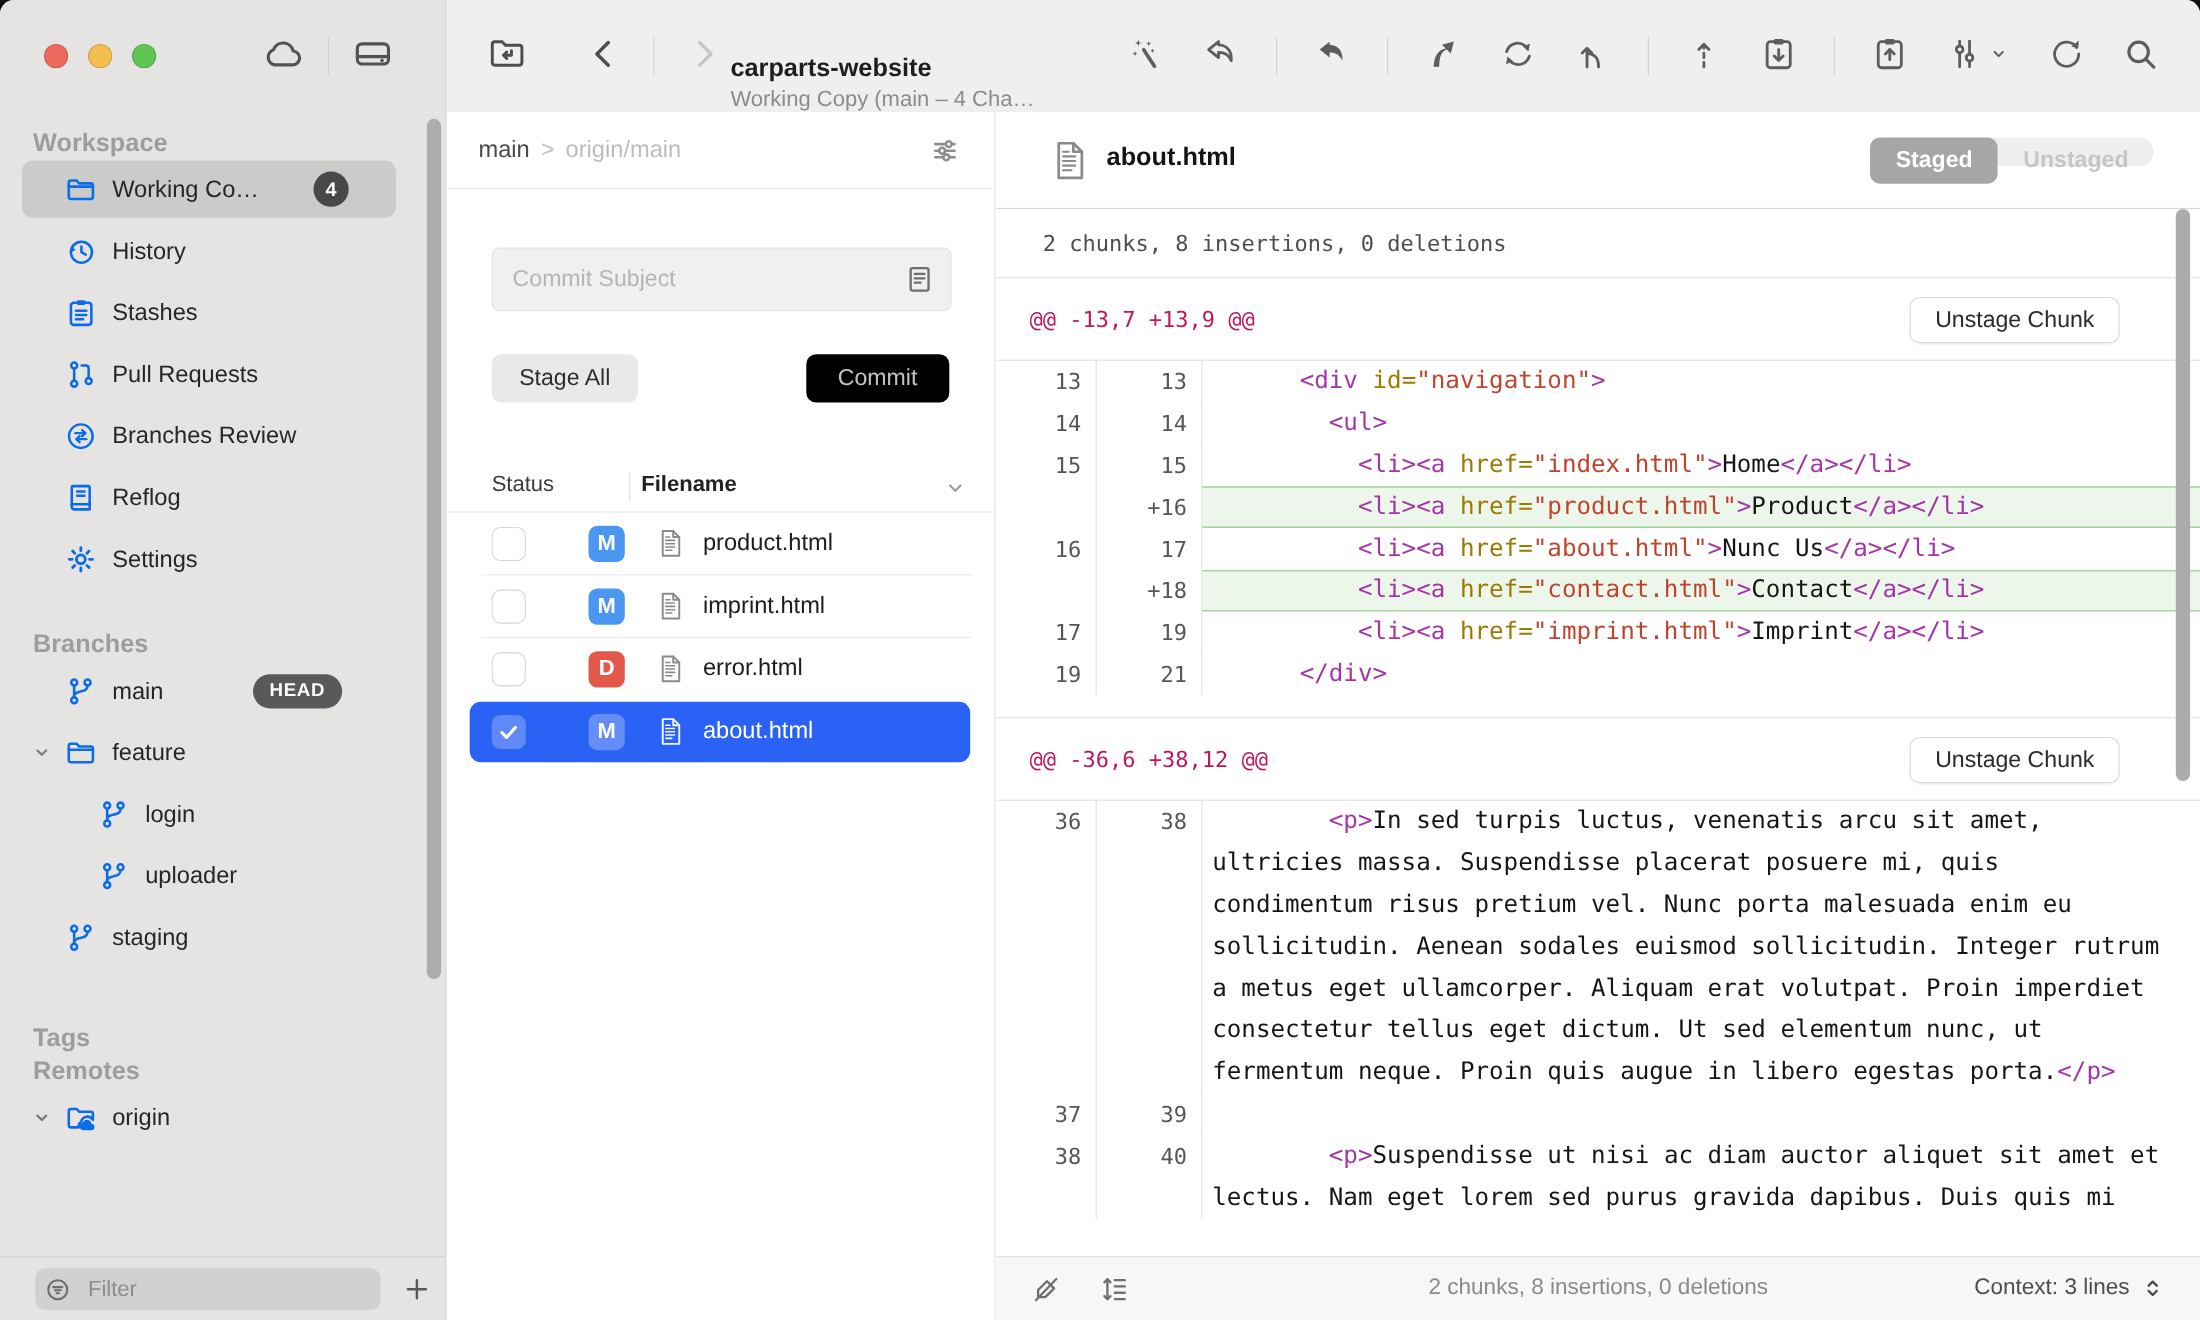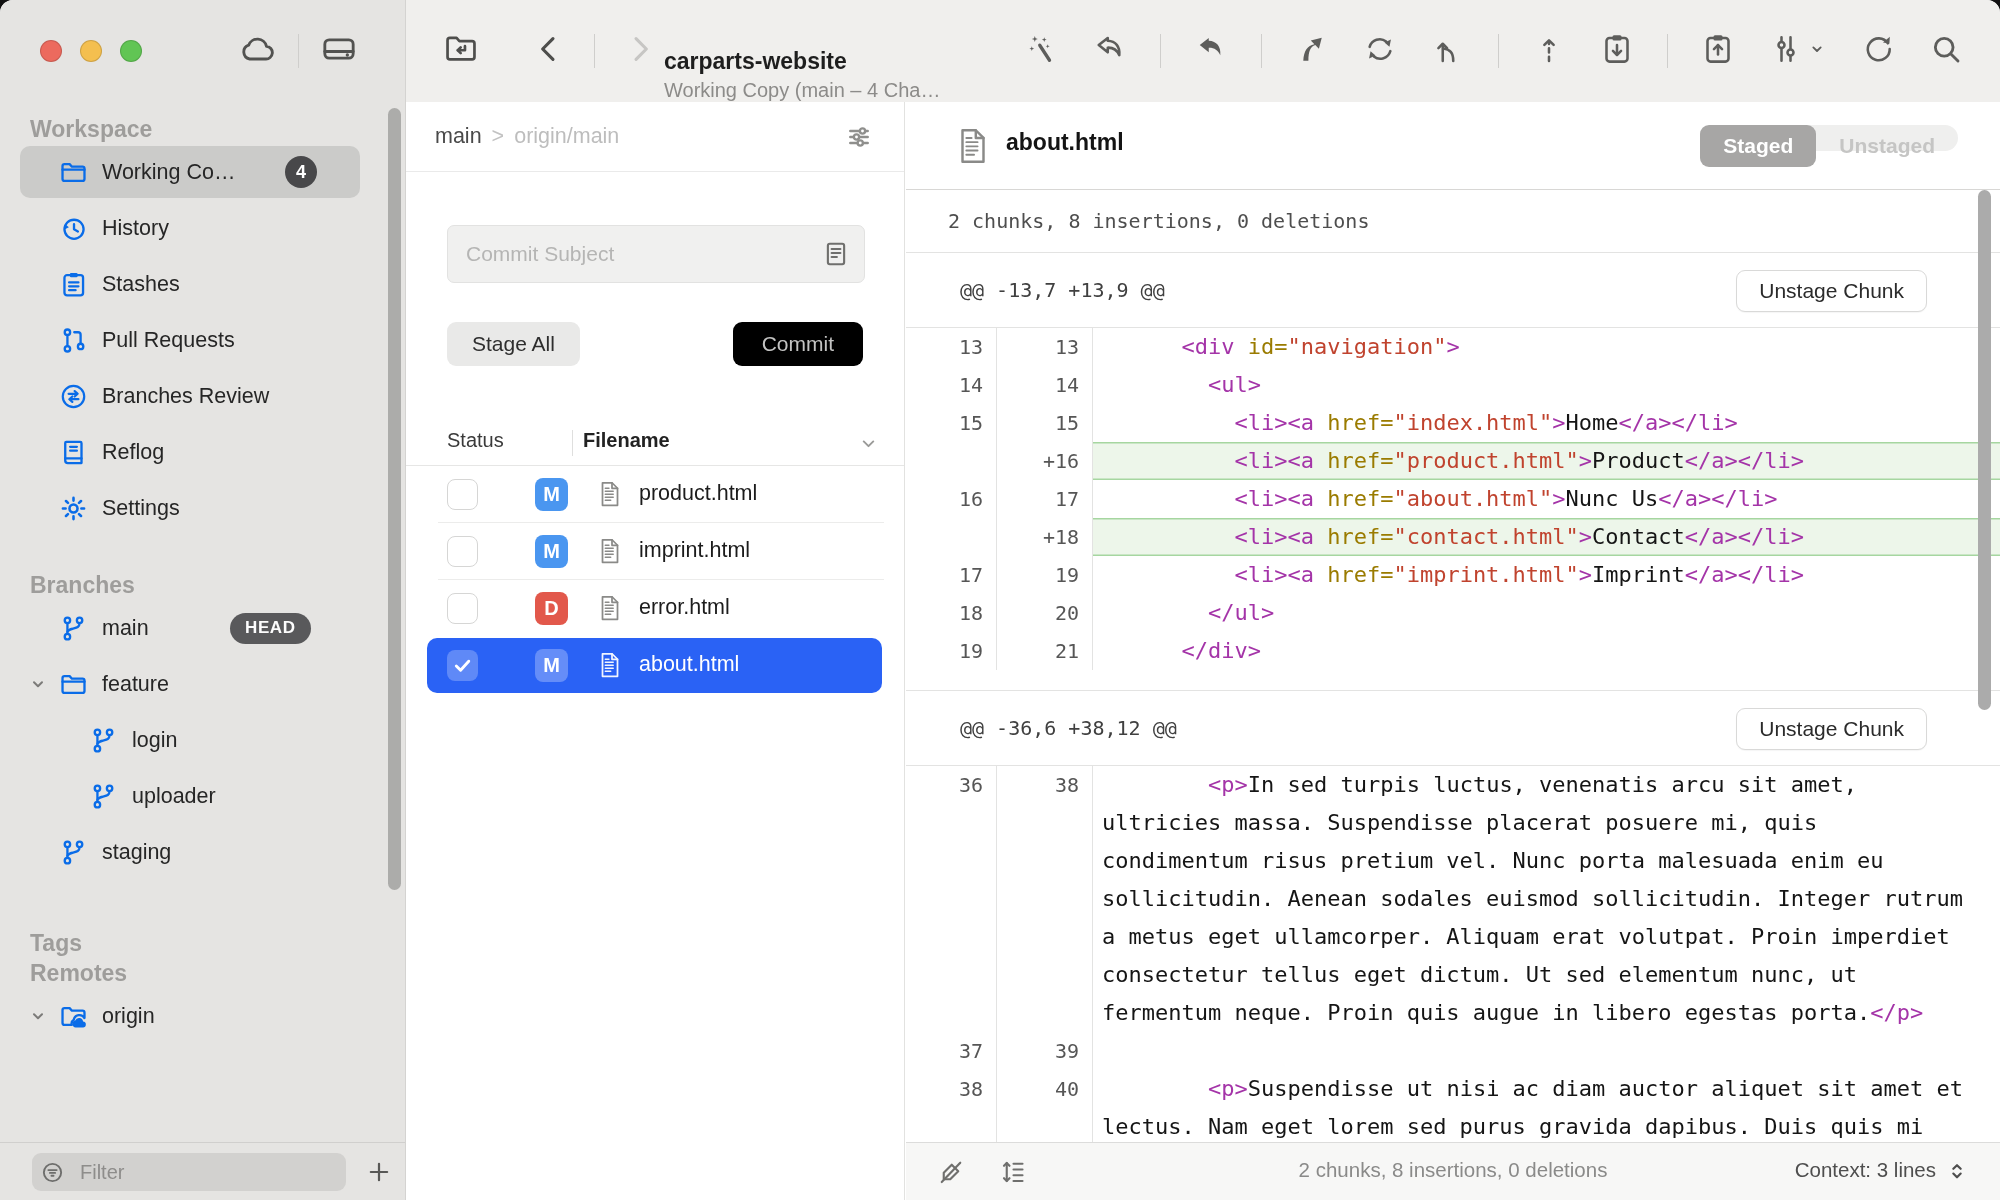--- a/index.html
+++ b/index.html
@@ -95,21 +95,21 @@
   #diff-head .dico { position:absolute; left:46px; top:20px; color:#8A8A88; }
   #diff-head .dico svg{ width:42px; height:48px; }
   #diff-title { position:absolute; left:100px; top:27px; font-size:23px; font-weight:bold; color:#141414; }
   #segmented { position:absolute; right:42px; top:23px; height:26px; background:#EFEFEE; border-radius:16px; display:flex; }
   #segmented .seg { height:42px; display:flex; align-items:center; padding:0 23px; font-size:21px; font-weight:bold; border-radius:9px; }
   #segmented .seg.on { background:#A7A6A5; color:#FFF; }
   #segmented .seg.off { color:#C5C5C4; }
   #diff-body { position:absolute; left:0; top:88px; width:100%; height:1052px; overflow:hidden; }
   #diff-summary { height:62px; display:flex; align-items:center; padding-left:42px; font:20px "DejaVu Sans Mono",monospace; color:#4E4E4E; }
   .chunk-head { position:relative; height:76px; border-top:1px solid #E3E3E2; border-bottom:1px solid #E3E3E2; display:flex; align-items:center; }
-  .chunk-range { padding-left:54px; font:20px "DejaVu Sans Mono",monospace; color:#404040; }
+  .chunk-range { padding-left:30px; font:20px "DejaVu Sans Mono",monospace; color:#be185d; }
   .unstage-btn { position:absolute; right:73px; top:17px; height:42px; padding:0 22px; background:#FFF; border:1px solid #D9D9D8; border-radius:9px; font-size:21px; color:#2B2B2B; font-family:"Liberation Sans",sans-serif; box-shadow:0 1px 1px rgba(0,0,0,.04); }
   .dtable { padding-bottom:20px; }
   .drow { display:grid; grid-template-columns:91px 96px 1fr; min-height:38px; }
   .ln { font:20px/38px "DejaVu Sans Mono",monospace; color:#565656; text-align:right; padding-right:13px; border-right:1px solid #E3E3E2; }
   .code { font:22px/38px "DejaVu Sans Mono",monospace; white-space:pre-wrap; overflow-wrap:break-word; padding:0 35px 0 9px; color:#151515; }
   .drow.added .code { background:#EDF6EA; box-shadow: inset 0 1.5px 0 #A6D6A0, inset 0 -1.5px 0 #A6D6A0; }
   .sg-tag{color:#A434A8} .sg-attr{color:#9A7B00} .sg-str{color:#C0432E} .sg-txt{color:#151515}
   #diff-scroll { position:absolute; left:1072px; top:88px; width:13px; height:520px; background:#ABABAB; border-radius:7px; }
   #diff-footer { position:absolute; left:0; bottom:0; width:100%; height:58px; background:#F7F7F6; border-top:1px solid #DCDCDB; }
   #diff-footer .fic { position:absolute; top:14px; color:#6F6F6D; }
@@ -603,25 +603,20 @@
        <span class="ln old"></span>
        <span class="ln new">+18</span>
        <span class="code"><span class="sg-tag">          &lt;li&gt;&lt;a </span><span class="sg-attr">href=</span><span class="sg-str">"contact.html"</span><span class="sg-tag">&gt;</span><span class="sg-txt">Contact</span><span class="sg-tag">&lt;/a&gt;&lt;/li&gt;</span></span>
      </div>
             <div class="drow">
        <span class="ln old">17</span>
        <span class="ln new">19</span>
        <span class="code"><span class="sg-tag">          &lt;li&gt;&lt;a </span><span class="sg-attr">href=</span><span class="sg-str">"imprint.html"</span><span class="sg-tag">&gt;</span><span class="sg-txt">Imprint</span><span class="sg-tag">&lt;/a&gt;&lt;/li&gt;</span></span>
      </div>
             <div class="drow">
-       <span class="ln old">18</span>
-       <span class="ln new">20</span>
-       <span class="code"><span class="sg-tag">        &lt;/ul&gt;</span></span>
-     </div>
-            <div class="drow">
        <span class="ln old">19</span>
        <span class="ln new">21</span>
        <span class="code"><span class="sg-tag">      &lt;/div&gt;</span></span>
      </div>
           </div>
           <div class="chunk-head">
        <span class="chunk-range">@@ -36,6 +38,12 @@</span>
        <button class="unstage-btn">Unstage Chunk</button>
      </div>
           <div class="dtable">

